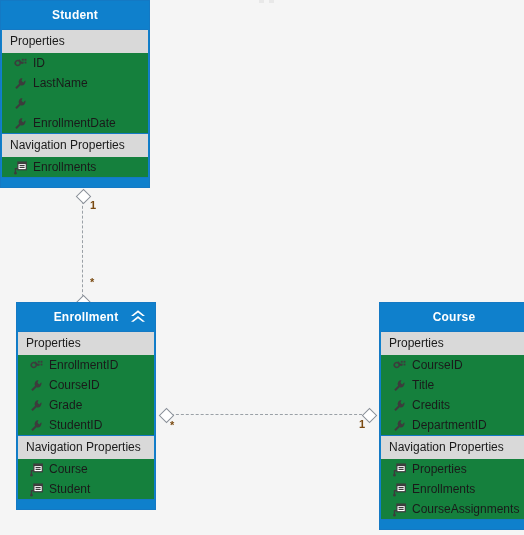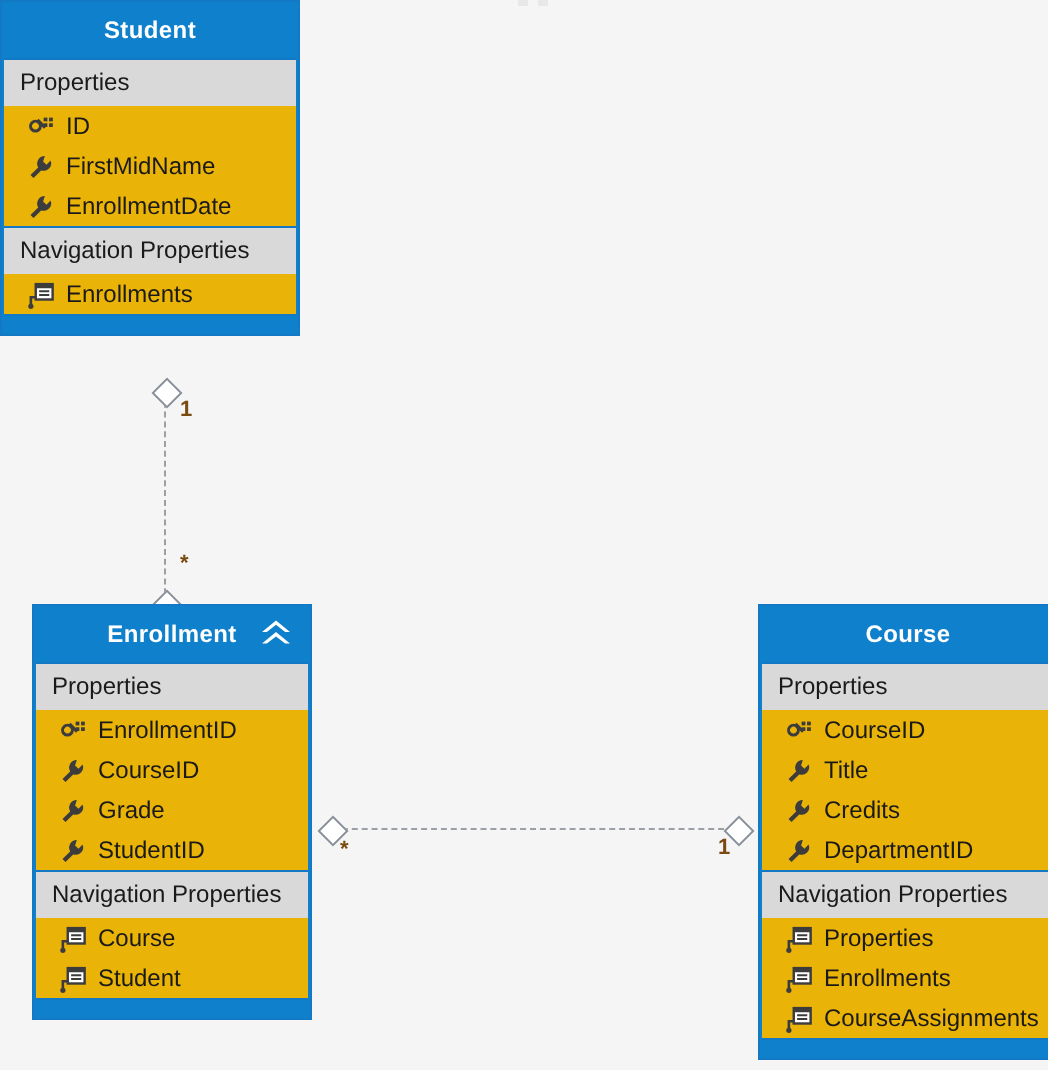--- a/index.html
+++ b/index.html
@@ -81,21 +81,21 @@
   }
   .section-divider {
     border-top: 1px solid #1479c4;
   }
 
   .prop-row {
     display: flex;
     align-items: center;
     height: 20px;
     padding-left: 10px;
-    background: #eab308;
+    background: #15803d;
     white-space: nowrap;
     overflow: hidden;
   }
   .prop-icon {
     width: 16px;
     height: 16px;
     flex: 0 0 16px;
     margin-right: 5px;
     display: flex;
     align-items: center;
@@ -179,28 +179,35 @@
             <path d="M3.2 9.4 a2.6 2.6 0 1 0 3.7 -3.7 a2.6 2.6 0 1 0 -3.7 3.7 z" fill="none" stroke="#3c3c3c" stroke-width="1.6"></path>
             <rect x="9.4" y="3.0" width="2.0" height="2.0" fill="#3c3c3c"></rect>
             <rect x="12.3" y="3.0" width="2.0" height="2.0" fill="#3c3c3c"></rect>
             <rect x="9.4" y="6.0" width="2.0" height="2.0" fill="#3c3c3c"></rect>
             <rect x="12.3" y="6.0" width="2.0" height="2.0" fill="#3c3c3c"></rect>
           </svg>
         </span>
         <span class="prop-label">ID</span>
       </div>
 
-
-      <div class="prop-row">
-        <span class="prop-icon">
-          <svg width="15" height="15" viewBox="0 0 16 16">
-            <path d="M10.0 2.2 a4.0 4.0 0 0 0 -3.5 6.0 L2.4 12.3 l1.6 1.6 l4.1 -4.1 a4.0 4.0 0 0 0 5.0 -5.3 L10.9 6.8 L9.1 5.0 Z" fill="#3c3c3c"></path>
-          </svg>
-        </span>
-        <span class="prop-label">FirstMidName</span>
+      <div class="prop-row">
+        <span class="prop-icon">
+          <svg width="15" height="15" viewBox="0 0 16 16">
+            <path d="M10.0 2.2 a4.0 4.0 0 0 0 -3.5 6.0 L2.4 12.3 l1.6 1.6 l4.1 -4.1 a4.0 4.0 0 0 0 5.0 -5.3 L10.9 6.8 L9.1 5.0 Z" fill="#3c3c3c"></path>
+          </svg>
+        </span>
+        <span class="prop-label">LastName</span>
+      </div>
+
+      <div class="prop-row">
+        <span class="prop-icon">
+          <svg width="15" height="15" viewBox="0 0 16 16">
+            <path d="M10.0 2.2 a4.0 4.0 0 0 0 -3.5 6.0 L2.4 12.3 l1.6 1.6 l4.1 -4.1 a4.0 4.0 0 0 0 5.0 -5.3 L10.9 6.8 L9.1 5.0 Z" fill="#3c3c3c"></path>
+          </svg>
+        </span>
       </div>
 
       <div class="prop-row">
         <span class="prop-icon">
           <svg width="15" height="15" viewBox="0 0 16 16">
             <path d="M10.0 2.2 a4.0 4.0 0 0 0 -3.5 6.0 L2.4 12.3 l1.6 1.6 l4.1 -4.1 a4.0 4.0 0 0 0 5.0 -5.3 L10.9 6.8 L9.1 5.0 Z" fill="#3c3c3c"></path>
           </svg>
         </span>
         <span class="prop-label">EnrollmentDate</span>
       </div>

